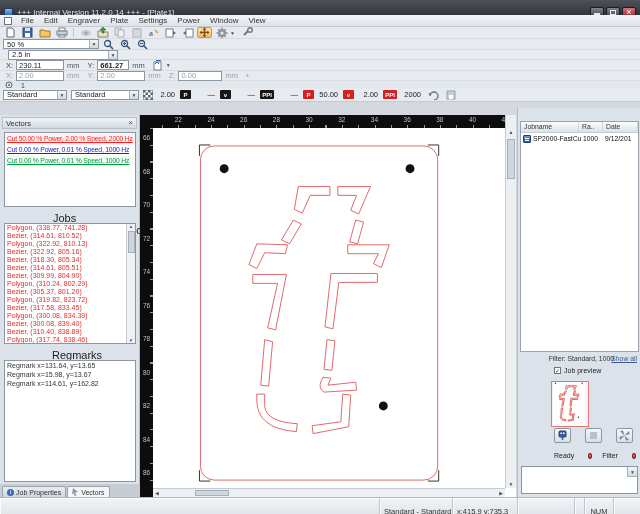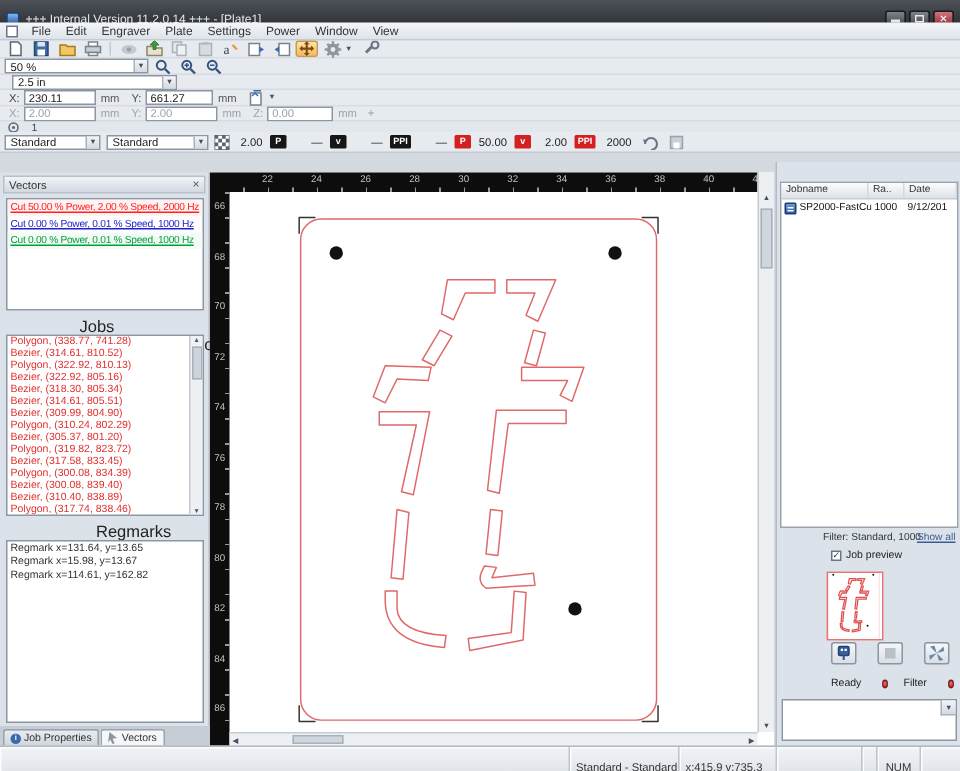--- a/index.html
+++ b/index.html
@@ -323,21 +323,21 @@
   </div>
 </div>
 
 <div class="trow" style="top:60px;height:11px;">
   <span class="lbl">X:</span>
   <div class="tbx" style="width:48px;">
       <span>230.11</span>
     </div>
   <span class="unit">mm</span>
   <span class="lbl">Y:</span>
-  <div class="tbx" style="width:45px;">
+  <div class="tbx" style="width:32px;font-weight:bold;">
       <span>661.27</span>
     </div>
   <span class="unit">mm</span>
   <div class="ic">
     <svg width="11" height="11">
         <rect x="2" y="2" width="7" height="8" fill="#fff" stroke="#7a828c"></rect>
         <path d="M4,0.5 h5 M9,0.5 l-2,-0" stroke="#3a6bb0"></path>
         <path d="M3,4 l2,-2 2,2" fill="none" stroke="#3a6bb0"></path>
       </svg>
   </div>
@@ -461,21 +461,21 @@
       <div class="vec-item">Bezier, (310.40, 838.89)</div>
       <div class="vec-item">Polygon, (317.74, 838.46)</div>
     </div>
     <div class="inner-scroll">
       <span>▲</span>
       <div class="thumb"></div>
       <span style="margin-top:auto;">▼</span>
     </div>
   </div>
 
-  <div class="mini-label" style="left:16px;top:234px;">Regmarks</div>
+  <div class="mini-label" style="left:4px;top:234px;">Regmarks</div>
 
   <div class="listbox" style="left:4px;top:245px;width:132px;height:122px;">
     <div class="reg-item">Regmark x=131.64, y=13.65</div>
     <div class="reg-item">Regmark x=15.98, y=13.67</div>
     <div class="reg-item">Regmark x=114.61, y=162.82</div>
   </div>
 
   <div class="tabstrip">
     <div class="tab">
       <span class="tab-ic-info">i</span>

